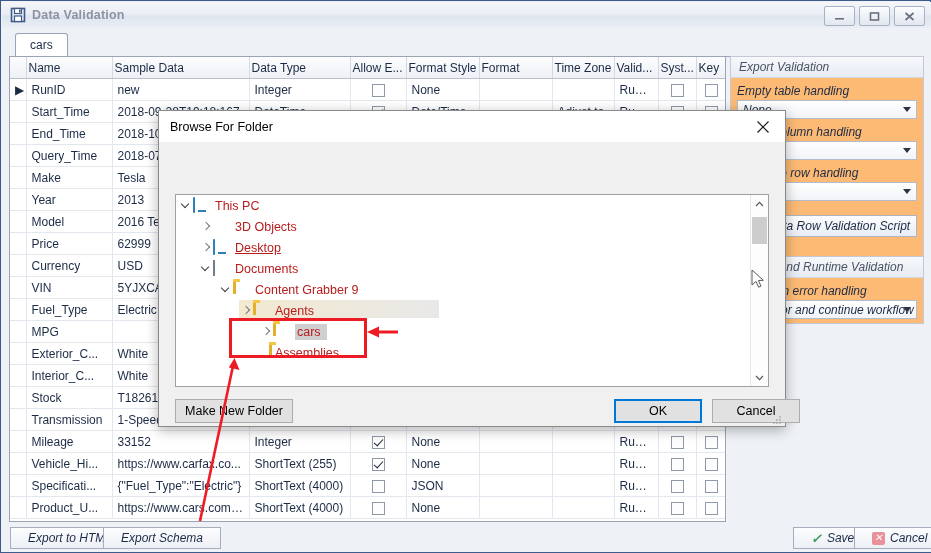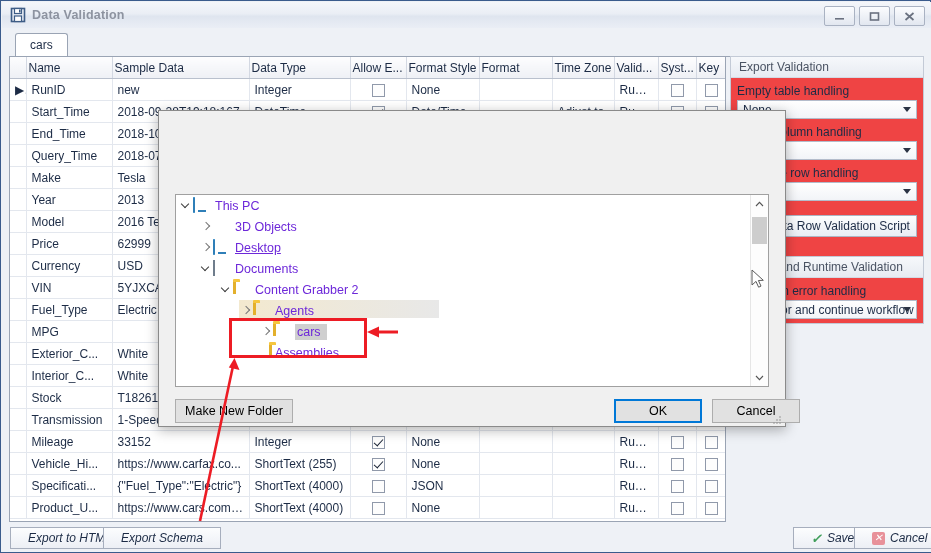--- a/index.html
+++ b/index.html
@@ -82,21 +82,21 @@
   .cb.on:after{
     content:"";position:absolute;left:3px;top:0px;width:4px;height:8px;
     border:solid #1b2436;border-width:0 1.6px 1.6px 0;transform:rotate(42deg);
   }
   
   .rightpanel{
     position:absolute;left:728px;top:28px;width:194px;height:466px;
   }
   .group{
     position:absolute;left:0;width:194px;box-sizing:border-box;
-    background:#ef4444;border:1px solid #c3cad6;
+    background:#fdba74;border:1px solid #c3cad6;font-style:italic;
   }
   .group-title{
     background:linear-gradient(to bottom,#f6f8fb,#e7ebf2);
     border-bottom:1px solid #d4dae4;
     padding:3px 8px;color:#4a5363;font-size:12px;
   }
   .fieldlabel{color:#1c2b45;font-size:12px;padding:6px 6px 2px 6px;}
   .combo{
     margin:0 6px;height:19px;box-sizing:border-box;
     border:1px solid #b4bccb;background:linear-gradient(to bottom,#ffffff,#f2f4f8);
@@ -141,21 +141,21 @@
   .dlg-close{
     position:absolute;right:0;top:0;width:45px;height:31px;
     display:flex;align-items:center;justify-content:center;
     color:#000;font-size:16px;line-height:1;
   }
   .dlg-body{position:absolute;left:0;top:31px;width:626px;height:284px;background:#f0f0f0;}
   .treebox{
     position:absolute;left:16px;top:52px;width:594px;height:193px;
     background:#ffffff;border:1px solid #a0a0a0;box-sizing:border-box;overflow:hidden;
   }
-  .trow{height:21px;display:flex;align-items:center;position:relative;font-size:12.5px;color:#6d28d9;}
+  .trow{height:21px;display:flex;align-items:center;position:relative;font-size:12.5px;color:#b91c1c;}
   .chev{
     width:13px;height:21px;margin-left:4px;flex:0 0 auto;position:relative;
   }
   .chev.r:before{
     content:"";position:absolute;left:3px;top:7px;width:5px;height:5px;
     border:solid #767676;border-width:1.6px 1.6px 0 0;transform:rotate(45deg);
   }
   .chev.d:before{
     content:"";position:absolute;left:2px;top:6px;width:5px;height:5px;
     border:solid #3b3b3b;border-width:0 1.6px 1.6px 0;transform:rotate(45deg);
@@ -605,20 +605,28 @@
         <span>Save</span>
       </div>
       <div class="btn" style="left:852px;top:2px;">
         <span class="xmark">✕</span>
         <span>Cancel</span>
       </div>
     </div>
   </div>
 
   <div class="dialog">
+    <div class="dlg-title">
+      <span class="t">Browse For Folder</span>
+      <div class="dlg-close">
+        <svg width="14" height="14" viewBox="0 0 14 14">
+            <path d="M1.5 1.5 L12.5 12.5 M12.5 1.5 L1.5 12.5" stroke="#1a1a1a" stroke-width="1.2"></path>
+          </svg>
+      </div>
+    </div>
     <div class="dlg-body">
 
       <div class="treebox">
         <div class="gradrow"></div>
         <div id="tree-rows" style="position:relative;">
             <div class="trow" style="padding-left: 0px;">
               <span class="chev d"></span>
               <span class="ticon"><span class="pcicon"></span></span>
               <span>This PC</span>
             </div>
@@ -633,21 +641,21 @@
               <span>Desktop</span>
             </div>
             <div class="trow" style="padding-left: 20px;">
               <span class="chev d"></span>
               <span class="ticon"><span class="docicon"></span></span>
               <span>Documents</span>
             </div>
             <div class="trow" style="padding-left: 40px;">
               <span class="chev d"></span>
               <span class="ticon"><span class="folder"></span></span>
-              <span>Content Grabber 2</span>
+              <span>Content Grabber 9</span>
             </div>
             <div class="trow" style="padding-left: 60px;">
               <span class="chev r"></span>
               <span class="ticon"><span class="folder"></span></span>
               <span>Agents</span>
             </div>
             <div class="trow" style="padding-left: 80px;">
               <span class="chev r"></span>
               <span class="ticon"><span class="folder"></span></span>
               <span style="background: rgb(207, 207, 207); padding: 1px 6px 1px 2px;">cars</span>

